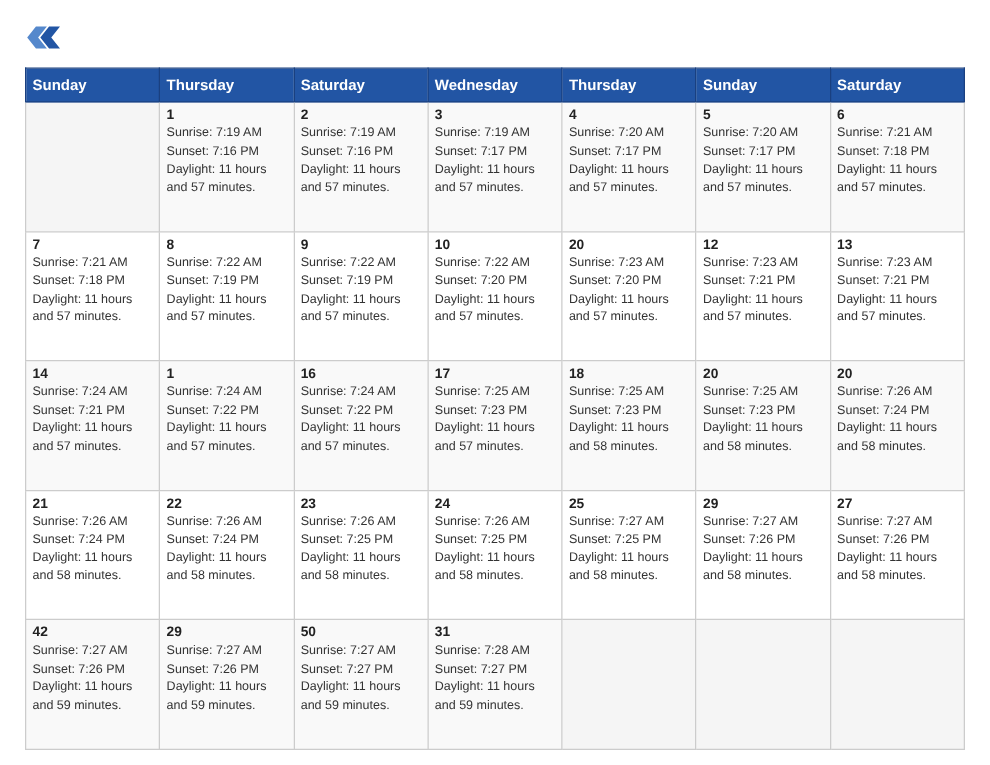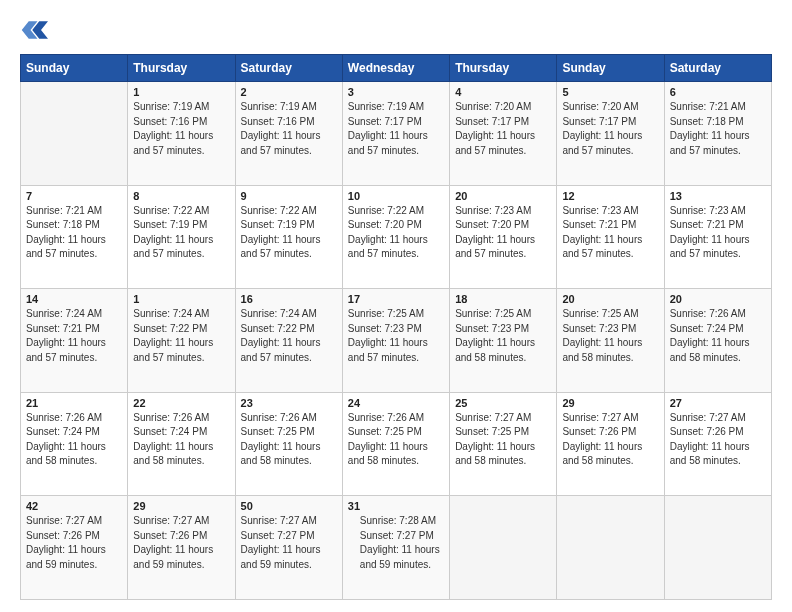--- a/index.html
+++ b/index.html
@@ -346,21 +346,21 @@
           </td>
           <td>
             <span class="day-number">50</span>
             <div class="day-info" style="white-space: pre-line;">Sunrise: 7:27 AM
 Sunset: 7:27 PM
 Daylight: 11 hours
 and 59 minutes.</div>
           </td>
           <td>
             <span class="day-number">31</span>
-            <div class="day-info" style="white-space: pre-line; margin-left: 12px;">Sunrise: 7:28 AM
+            <div class="day-info" style="white-space: pre-line;">Sunrise: 7:28 AM
 Sunset: 7:27 PM
 Daylight: 11 hours
 and 59 minutes.</div>
           </td>
           <td class="empty-cell"></td>
           <td class="empty-cell"></td>
           <td class="empty-cell"></td>
         </tr>
       </tbody>
   </table>

